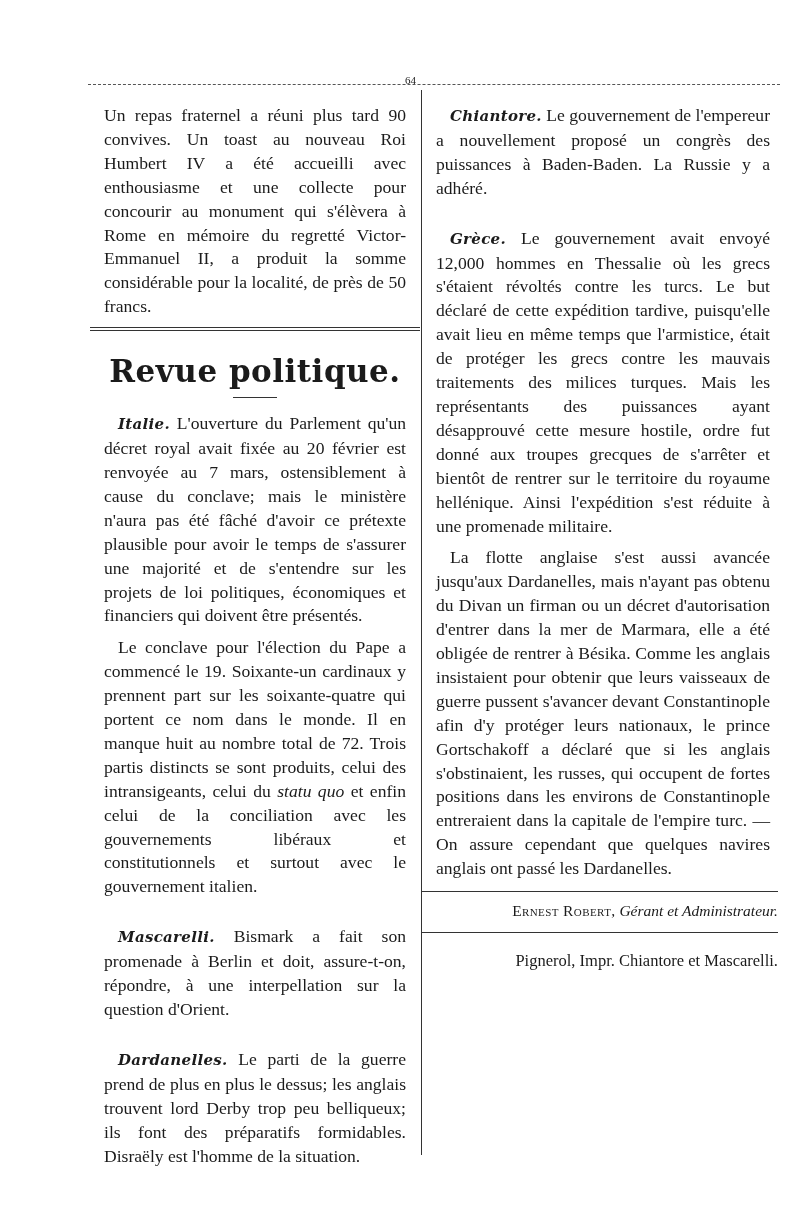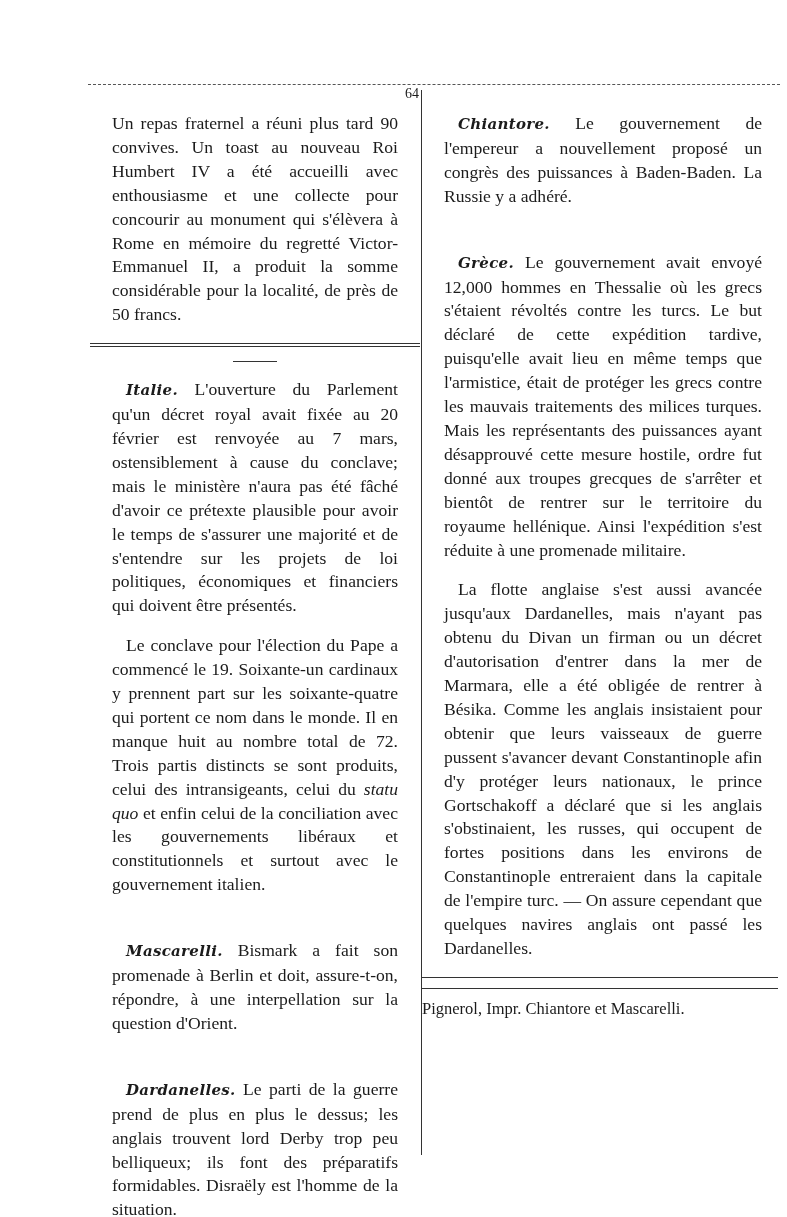--- a/index.html
+++ b/index.html
@@ -1,82 +1,84 @@
 <!DOCTYPE html>
 <html><head>
 <meta charset="utf-8">
 <style>
   html, body { margin: 0; padding: 0; }
   body {
     width: 787px; height: 1217px; background: #ffffff; position: relative; overflow: hidden;
     font-family: "Liberation Serif", serif; color: #1b1b1b;
   }
   .page-num {
-    position: absolute; top: 86px; left: 405px; font-size: 14px;
+    position: absolute; top: 74px; left: 405px; font-size: 11px;
   }
   .top-rule {
     position: absolute; top: 84px; left: 88px; width: 692px; height: 0;
     border-top: 1px dashed #555;
   }
   .col {
     position: absolute; top: 96px; font-size: 17.6px; line-height: 23.9px;
     text-align: justify; hyphens: none;
   }
   .col-left { left: 96px; width: 318px; }
   .col-right { left: 428px; width: 350px; }
   .col-divider {
     position: absolute; left: 421px; top: 90px; width: 0; height: 1065px;
     border-left: 1px solid #333;
   }
-  p { margin: 16px; text-indent: 14px; }
+  p { margin: 8px; text-indent: 14px; }
   .noindent { text-indent: 0; }
   .head {
     font-weight: bold; font-style: italic; font-family: "DejaVu Serif", serif;
     font-size: 15px; letter-spacing: 0.3px;
   }
   .double-rule {
     margin: 6px -6px 14px -6px; border-top: 1px solid #333; border-bottom: 1px solid #333; height: 2px;
   }
   .section-title {
     text-align: center; font-family: "DejaVu Serif", serif; font-weight: bold;
     font-size: 31px; line-height: 40px; margin: 20px 0 6px 0; letter-spacing: 0.5px;
   }
   .short-rule {
     width: 44px; margin: 0 auto 14px auto; border-top: 1px solid #333;
   }
   .gap { height: 10px; }
   .sig-rule { border-top: 1px solid #333; margin: 10px 0 8px -6px; }
   .signature { text-align: right; font-size: 15.5px; line-height: 22px; }
   .smallcaps { font-variant: small-caps; letter-spacing: 0.4px; }
-  .printer { text-align: left; font-size: 16.5px; margin-top: 10px; border-top: 1px solid #333; padding-top: 8px; margin-left: -6px; }
+  .printer { text-align: right; font-size: 16.5px; margin-top: 10px; border-top: 1px solid #333; padding-top: 16px; margin-left: -6px; }
   em { font-style: italic; }
 </style>
 </head>
 <body>
 
 <div class="page-num">64</div>
 <div class="top-rule"></div>
 <div class="col-divider"></div>
 
 <div class="col col-left">
   <p class="noindent">Un repas fraternel a réuni plus tard 90 convives. Un toast au nouveau Roi Humbert IV a été accueilli avec enthousiasme et une collecte pour concourir au monument qui s'élèvera à Rome en mémoire du regretté Victor-Emmanuel II, a produit la somme considérable pour la localité, de près de 50 francs.</p>
   <div class="double-rule"></div>
+  <div class="section-title">Revue politique.</div>
   <div class="short-rule"></div>
 
   <p><span class="head">Italie.</span><span> L'ouverture du Parlement qu'un décret royal avait fixée au 20 février est renvoyée au 7 mars, ostensiblement à cause du conclave; mais le ministère n'aura pas été fâché d'avoir ce prétexte plausible pour avoir le temps de s'assurer une majorité et de s'entendre sur les projets de loi politiques, économiques et financiers qui doivent être présentés.</span></p>
 
   <p><span>Le conclave pour l'élection du Pape a commencé le 19. Soixante-un cardinaux y prennent part sur les soixante-quatre qui portent ce nom dans le monde. Il en manque huit au nombre total de 72. Trois partis distincts se sont produits, celui des intransigeants, celui du </span><em>statu quo</em><span> et enfin celui de la conciliation avec les gouvernements libéraux et constitutionnels et surtout avec le gouvernement italien.</span></p>
 
   <div class="gap"></div>
   <p><span class="head">Mascarelli.</span><span> Bismark a fait son promenade à Berlin et doit, assure-t-on, répondre, à une interpellation sur la question d'Orient.</span></p>
 
   <div class="gap"></div>
   <p><span class="head">Dardanelles.</span><span> Le parti de la guerre prend de plus en plus le dessus; les anglais trouvent lord Derby trop peu belliqueux; ils font des préparatifs formidables. Disraëly est l'homme de la situation.</span></p>
 </div>
 
 <div class="col col-right">
   <p><span class="head">Chiantore.</span><span> Le gouvernement de l'empereur a nouvellement proposé un congrès des puissances à Baden-Baden. La Russie y a adhéré.</span></p>
   <div class="gap"></div>
   <p><span class="head">Grèce.</span><span> Le gouvernement avait envoyé 12,000 hommes en Thessalie où les grecs s'étaient révoltés contre les turcs. Le but déclaré de cette expédition tardive, puisqu'elle avait lieu en même temps que l'armistice, était de protéger les grecs contre les mauvais traitements des milices turques. Mais les représentants des puissances ayant désapprouvé cette mesure hostile, ordre fut donné aux troupes grecques de s'arrêter et bientôt de rentrer sur le territoire du royaume hellénique. Ainsi l'expédition s'est réduite à une promenade militaire.</span></p>
   <p>La flotte anglaise s'est aussi avancée jusqu'aux Dardanelles, mais n'ayant pas obtenu du Divan un firman ou un décret d'autorisation d'entrer dans la mer de Marmara, elle a été obligée de rentrer à Bésika. Comme les anglais insistaient pour obtenir que leurs vaisseaux de guerre pussent s'avancer devant Constantinople afin d'y protéger leurs nationaux, le prince Gortschakoff a déclaré que si les anglais s'obstinaient, les russes, qui occupent de fortes positions dans les environs de Constantinople entreraient dans la capitale de l'empire turc. — On assure cependant que quelques navires anglais ont passé les Dardanelles.</p>
   <div class="sig-rule"></div>
+  <div class="signature"><span class="smallcaps">Ernest Robert,</span><em> Gérant et Administrateur.</em></div>
   <div class="printer">Pignerol, Impr. Chiantore et Mascarelli.</div>
 </div>
 
 </body></html>

